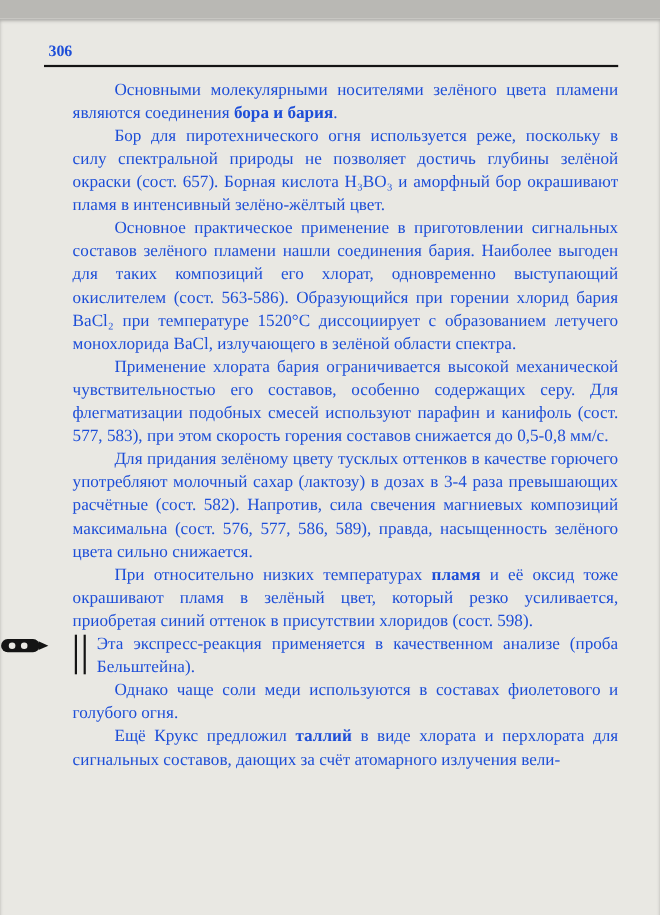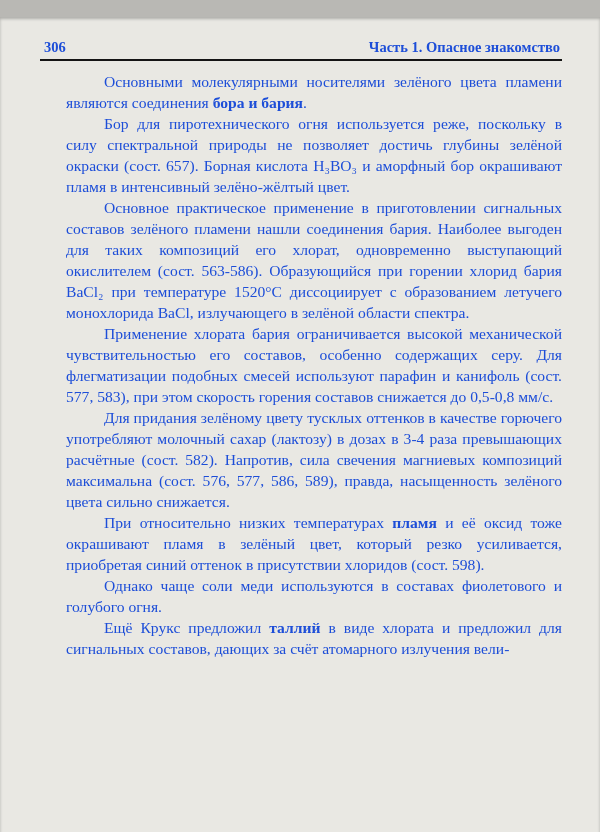--- a/index.html
+++ b/index.html
@@ -50,39 +50,49 @@
   }
   b{font-weight:bold;}
 </style>
 </head>
 <body>
 
 <div class="page">
 
   <header class="page-header">
     <span>306</span>
-    <span>Часть 1. Опасное знакомство</span>
   </header>
   <hr class="header-rule">
 
   <main class="text-block">
 
     <p><span>Основными молекулярными носителями зелёного цвета пламени являются соединения </span><b>бора и бария</b><span>.</span></p>
 
     <p><span>Бор для пиротехнического огня  используется реже, поскольку в силу спектральной природы не позволяет достичь глубины зелёной окраски (сост. 657). Борная кислота H₃BO₃ и аморфный бор окрашивают пламя в интенсивный зелёно-жёлтый цвет.</span></p>
 
     <p><span>Основное практическое применение в приготовлении сигнальных составов зелёного пламени нашли соединения бария. Наиболее выгоден для таких композиций его хлорат, одновременно выступающий  окислителем (сост. 563-586). Образующийся при горении хлорид бария BaCl₂ при температуре 1520°С диссоциирует с образованием летучего монохлорида BaCl, излучающего в зелёной области спектра.</span></p>
 
     <p><span>Применение хлората бария  ограничивается  высокой механической чувствительностью его составов, особенно содержащих серу. Для флегматизации подобных смесей используют парафин и канифоль (сост. 577, 583), при этом скорость горения составов снижается до 0,5-0,8 мм/с.</span></p>
 
     <p><span>Для придания зелёному цвету тусклых оттенков в качестве горючего употребляют молочный сахар (лактозу) в дозах в 3-4 раза превышающих расчётные (сост. 582). Напротив,  сила свечения магниевых композиций максимальна (сост. 576, 577, 586, 589), правда, насыщенность зелёного цвета сильно снижается.</span></p>
 
 
 
     <p><span>При относительно низких температурах </span><b>пламя</b><span> и её оксид тоже окрашивают пламя в зелёный цвет, который резко усиливается, приобретая синий оттенок в присутствии хлоридов (сост. 598).</span></p>
 
+    <div class="note-row">
+      <span class="note-icon">
+        <svg width="46" height="18" viewBox="0 0 46 18" aria-hidden="true">
+          <rect x="1" y="3" width="35" height="12" rx="6" fill="#141414"></rect>
+          <circle cx="11" cy="9" r="3" fill="#e9e8e3"></circle>
+          <circle cx="22" cy="9" r="3" fill="#e9e8e3"></circle>
+          <polygon points="35,5 44,9 35,13" fill="#141414"></polygon>
+        </svg>
+      </span>
+      <p class="note-text"><span class="dbar"></span><span>Эта экспресс-реакция применяется в качественном анализе (проба Бельштейна).</span></p>
+    </div>
 
     <p><span>Однако чаще соли меди  используются в составах фиолетового и голубого огня.</span></p>
 
-    <p><span>Ещё Крукс предложил </span><b>таллий</b><span> в виде хлората и предложил для сигнальных составов, дающих за счёт атомарного излучения вели-</span></p>
+    <p><span>Ещё Крукс предложил </span><b>таллий</b><span> в виде хлората и перхлората для сигнальных составов, дающих за счёт атомарного излучения вели-</span></p>
 
   </main>
 </div>
 
 </body></html>

